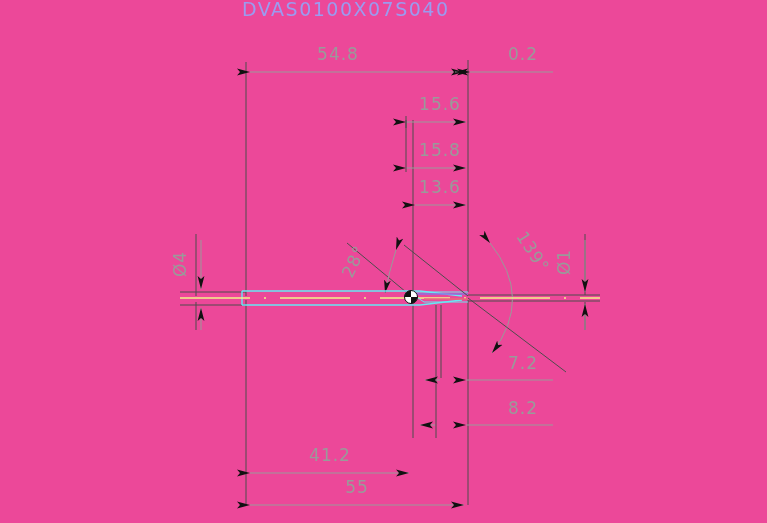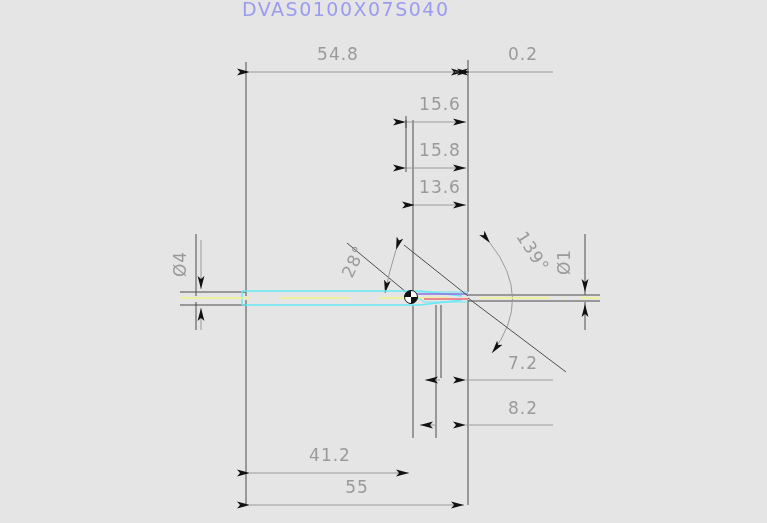--- a/index.html
+++ b/index.html
@@ -1,18 +1,18 @@
 <!DOCTYPE html>
 <html><head>
 <meta charset="utf-8">
 <style>
   html,body{margin:0;padding:0;background:#ffffff;}
   body{width:767px;height:523px;overflow:hidden;
        font-family:"DejaVu Sans",sans-serif;}
-  #stage{position:relative;width:767px;height:523px;background:#e5e5e5;}
+  #stage{position:relative;width:767px;height:523px;background:#ec4899;}
   svg{position:absolute;left:0;top:0;}
   .dimtext{font-family:"DejaVu Sans",sans-serif;font-size:17px;fill:#9a9a9a;letter-spacing:1px;}
   .titletext{font-family:"DejaVu Sans",sans-serif;font-size:19px;fill:#9b9bf0;letter-spacing:1.5px;}
 </style>
 </head>
 <body>
 
 <div id="stage">
 
   <svg width="767" height="523" viewBox="0 0 767 523">

